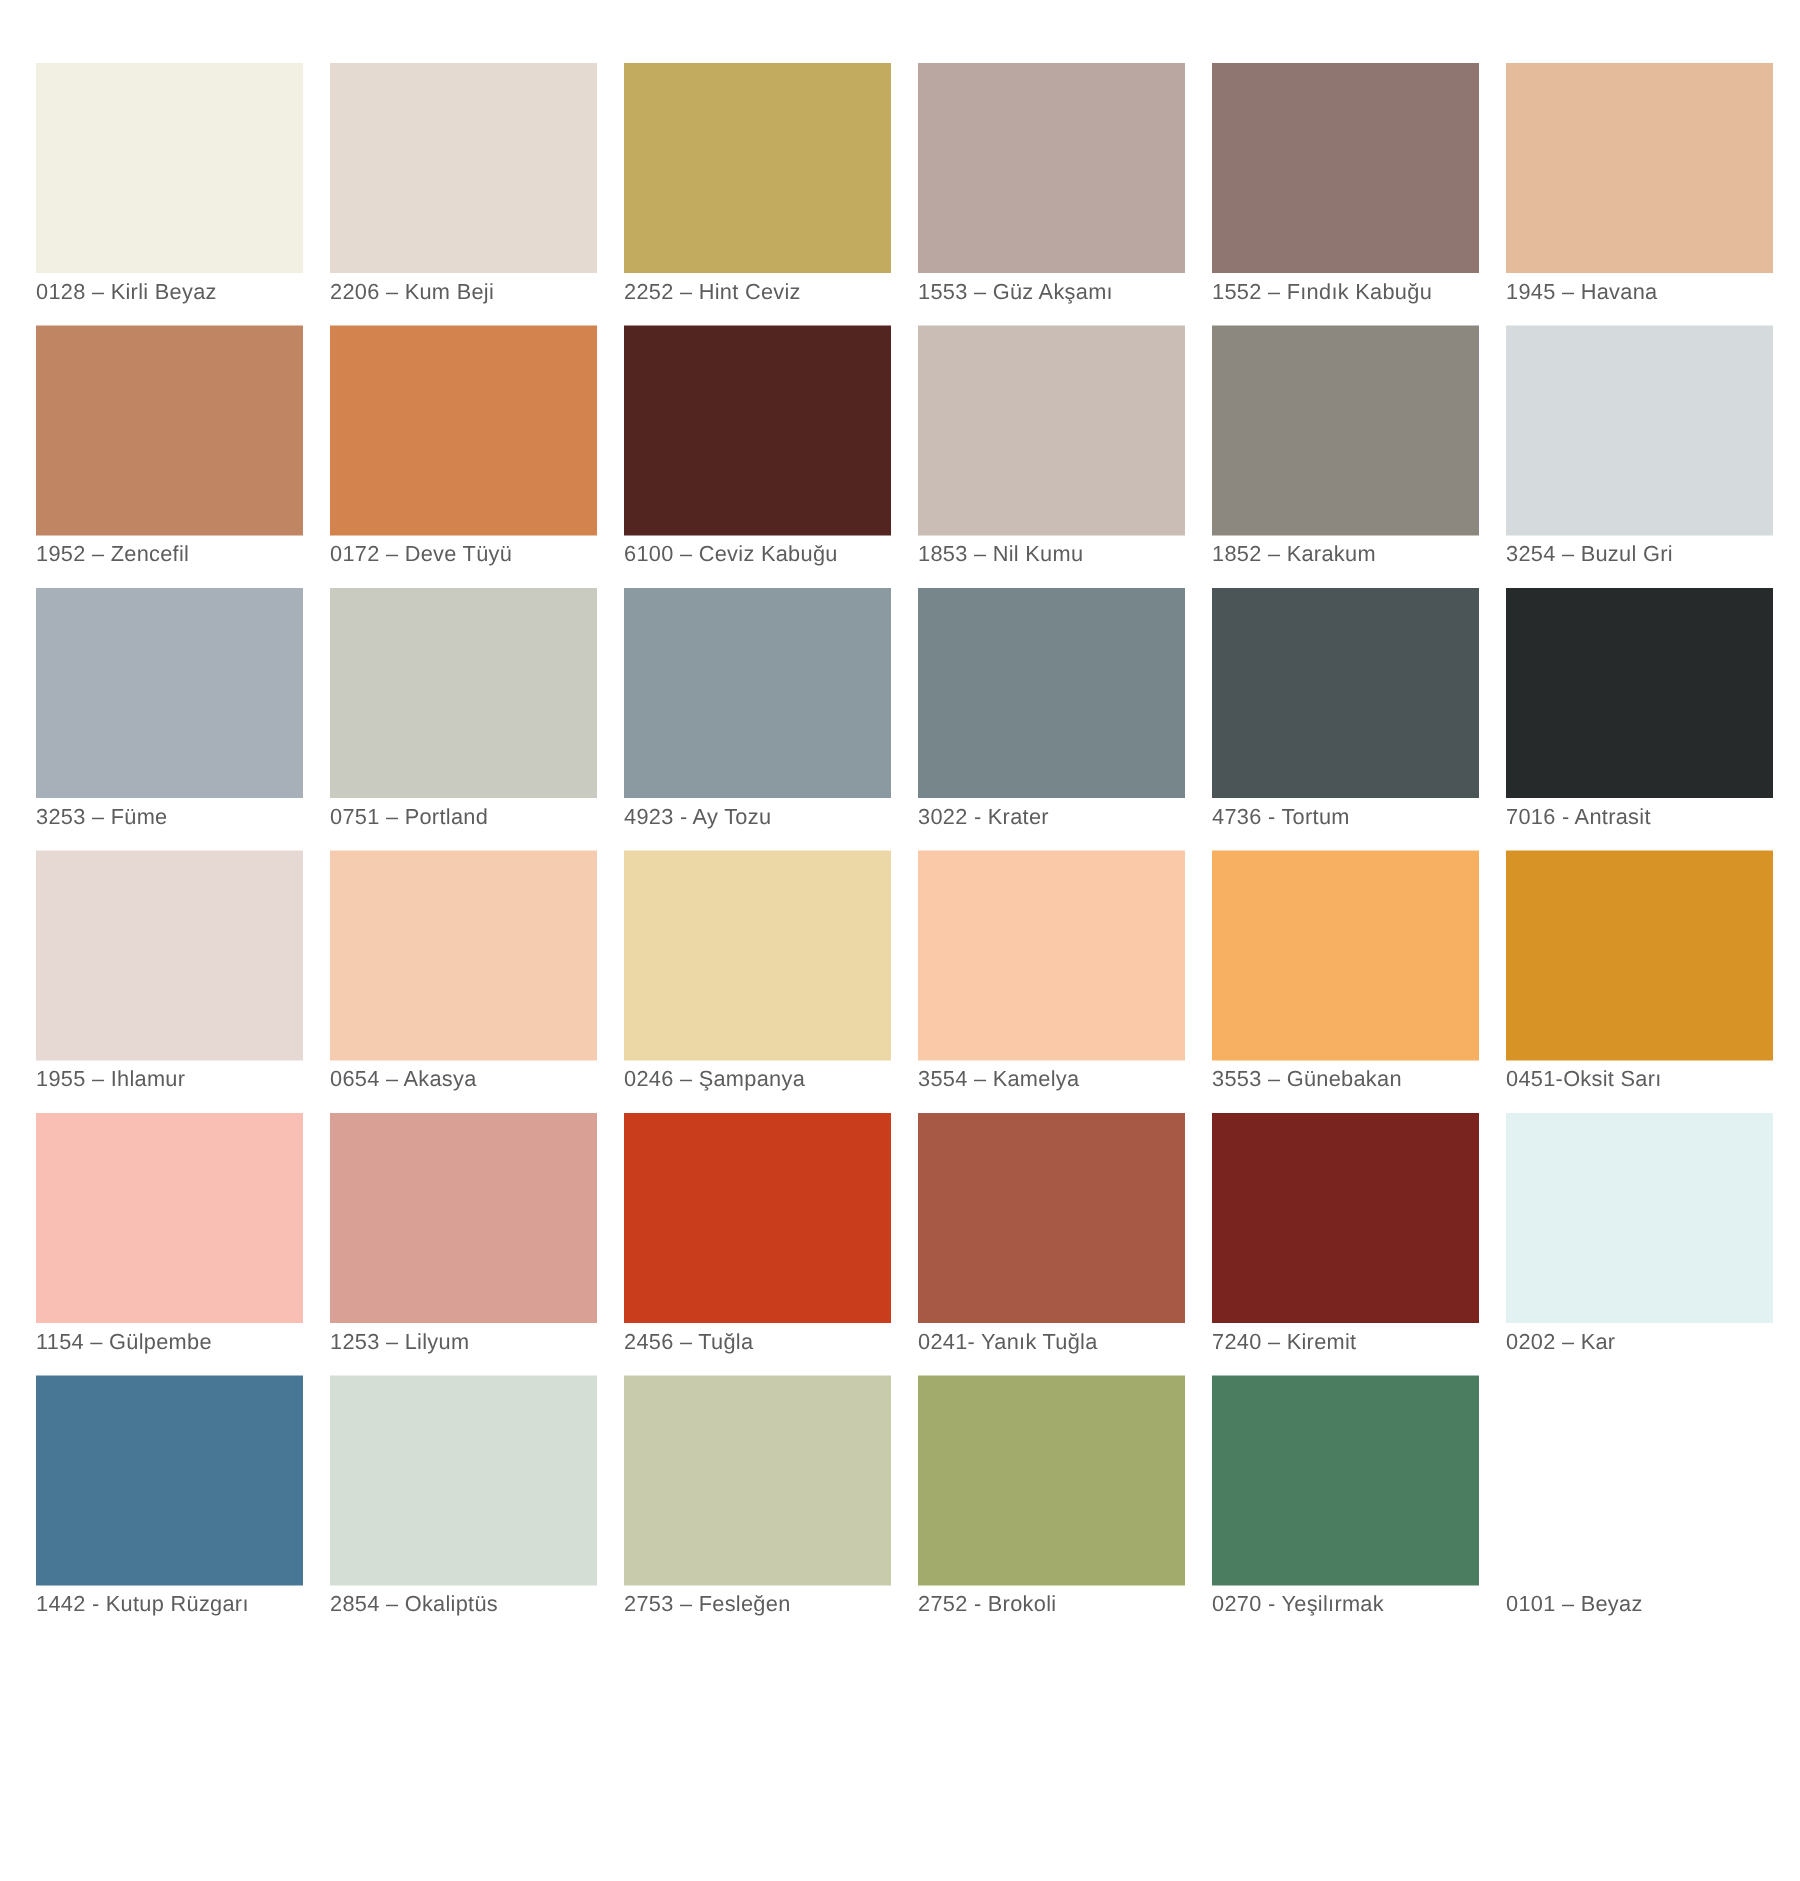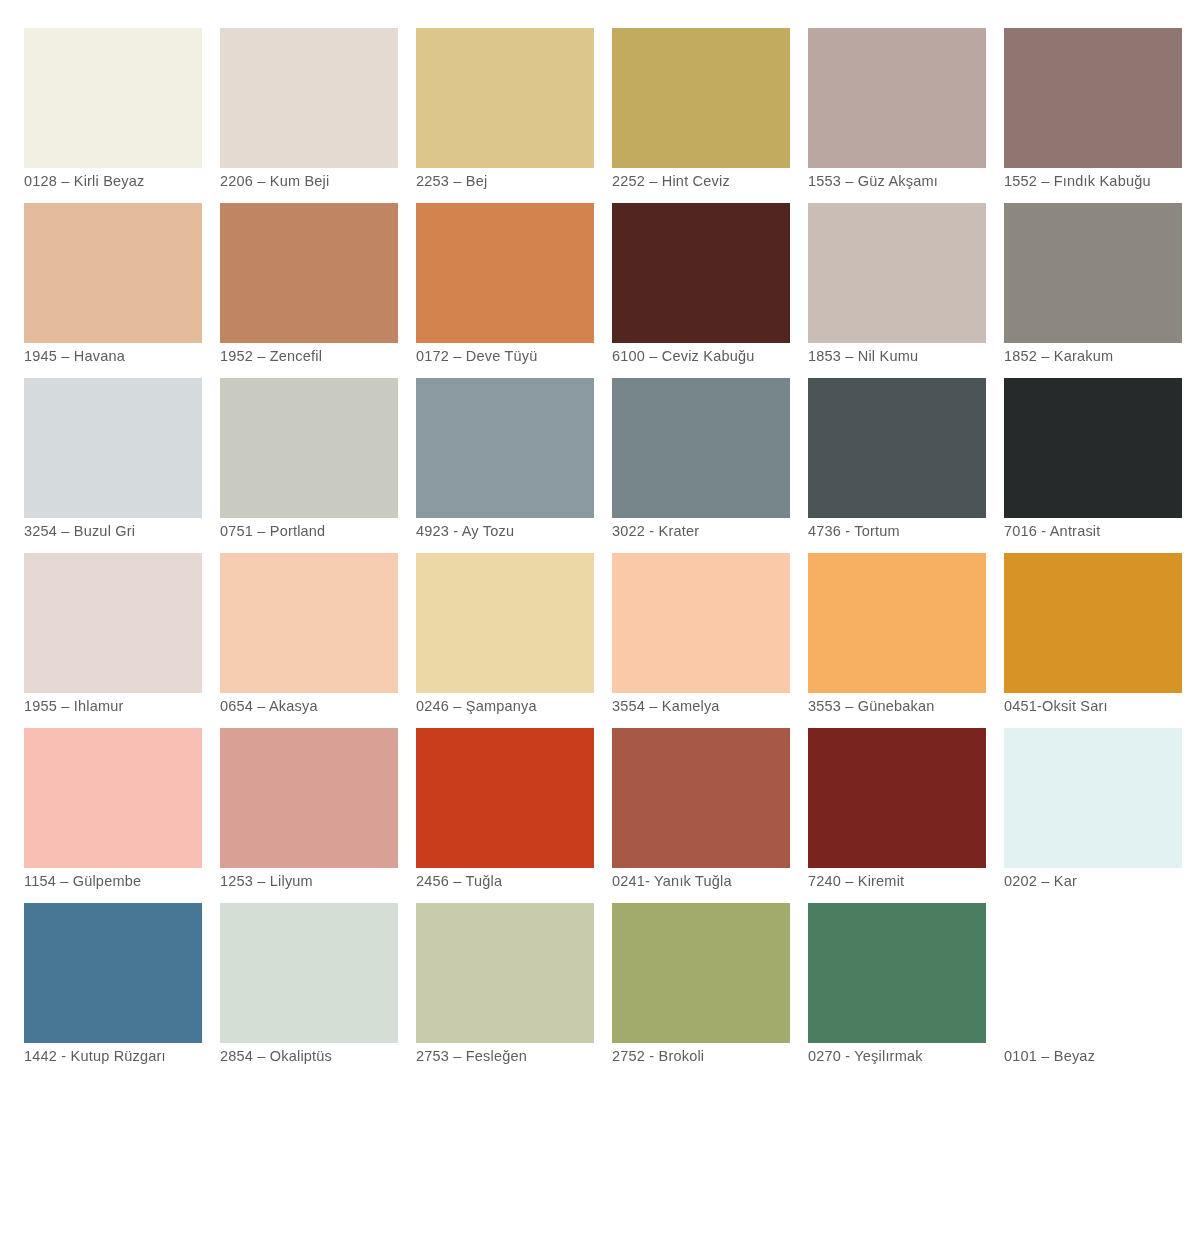--- a/index.html
+++ b/index.html
@@ -14,21 +14,21 @@
     font-family: "Liberation Sans", sans-serif;
     -webkit-font-smoothing: antialiased;
     overflow: hidden;
   }
 
   #palette-grid {
     position: relative;
     width: 1200px;
     height: 1151px;
     box-sizing: border-box;
-    padding: 28px 0 0 24px;
+    padding: 42px 0 0 24px;
     display: grid;
     grid-template-columns: repeat(6, 178px);
     grid-auto-rows: 140px;
     column-gap: 18px;
     row-gap: 35px;
     align-content: start;
     justify-content: start;
   }
 
   .swatch-cell {
@@ -66,24 +66,20 @@
 <main id="palette-grid">
     <div class="swatch-cell">
       <div class="swatch-chip" style="background: rgb(242, 239, 227);"></div>
       <div class="swatch-label">0128 – Kirli Beyaz</div>
     </div>
     <div class="swatch-cell">
       <div class="swatch-chip" style="background: rgb(228, 218, 210);"></div>
       <div class="swatch-label">2206 – Kum Beji</div>
     </div>
     <div class="swatch-cell">
-      <div class="swatch-chip" style="background: rgb(220, 198, 140);"></div>
-      <div class="swatch-label">2253 – Bej</div>
-    </div>
-    <div class="swatch-cell">
       <div class="swatch-chip" style="background: rgb(194, 171, 94);"></div>
       <div class="swatch-label">2252 – Hint Ceviz</div>
     </div>
     <div class="swatch-cell">
       <div class="swatch-chip" style="background: rgb(187, 167, 161);"></div>
       <div class="swatch-label">1553 – Güz Akşamı</div>
     </div>
     <div class="swatch-cell">
       <div class="swatch-chip" style="background: rgb(143, 118, 112);"></div>
       <div class="swatch-label">1552 – Fındık Kabuğu</div>
@@ -110,20 +106,24 @@
     </div>
     <div class="swatch-cell">
       <div class="swatch-chip" style="background: rgb(140, 135, 127);"></div>
       <div class="swatch-label">1852 – Karakum</div>
     </div>
     <div class="swatch-cell">
       <div class="swatch-chip" style="background: rgb(213, 218, 221);"></div>
       <div class="swatch-label">3254 – Buzul Gri</div>
     </div>
     <div class="swatch-cell">
+      <div class="swatch-chip" style="background: rgb(167, 176, 184);"></div>
+      <div class="swatch-label">3253 – Füme</div>
+    </div>
+    <div class="swatch-cell">
       <div class="swatch-chip" style="background: rgb(201, 203, 192);"></div>
       <div class="swatch-label">0751 – Portland</div>
     </div>
     <div class="swatch-cell">
       <div class="swatch-chip" style="background: rgb(139, 154, 160);"></div>
       <div class="swatch-label">4923 - Ay Tozu</div>
     </div>
     <div class="swatch-cell">
       <div class="swatch-chip" style="background: rgb(119, 134, 138);"></div>
       <div class="swatch-label">3022 - Krater</div>

